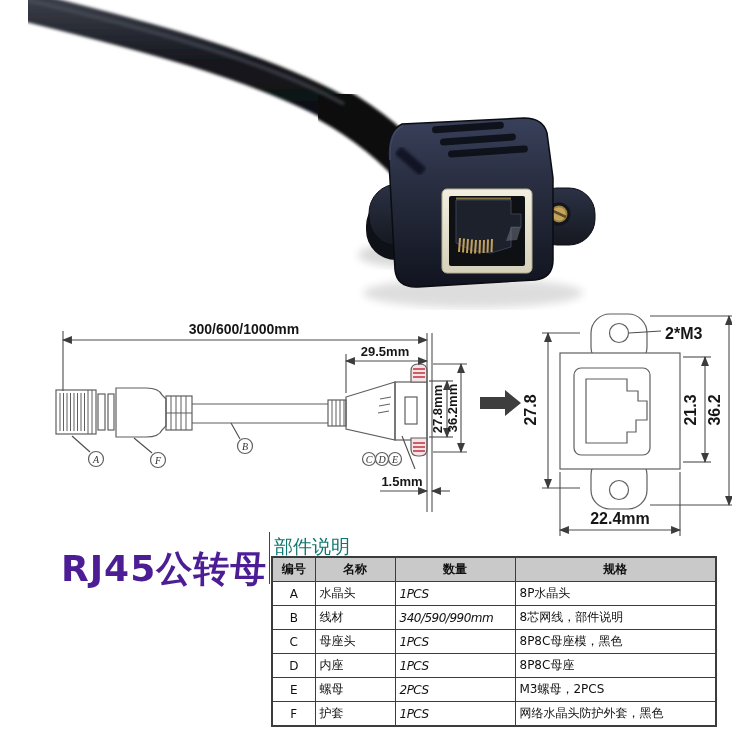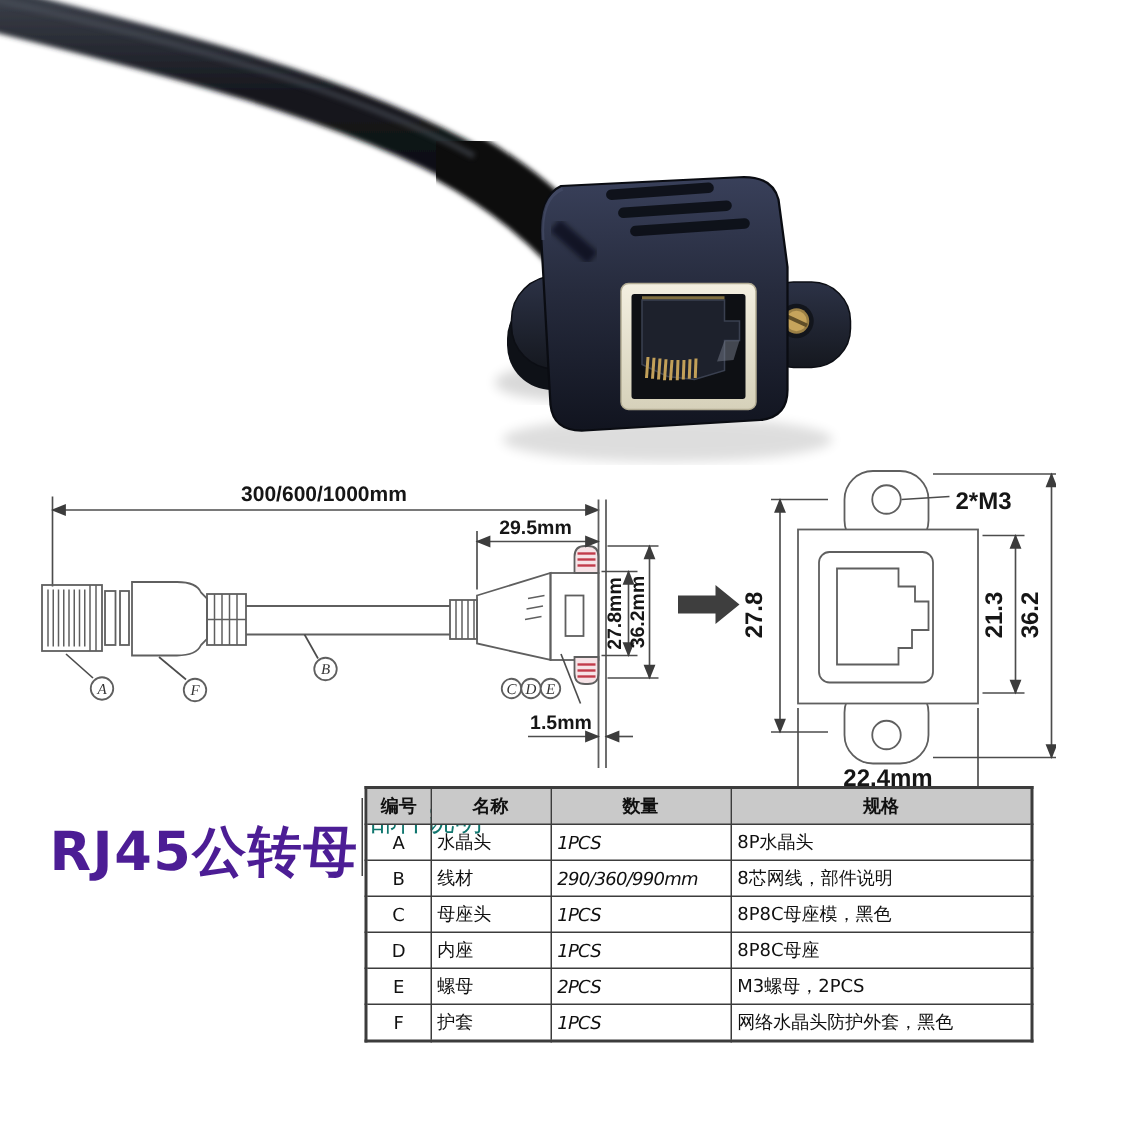--- a/index.html
+++ b/index.html
@@ -1,38 +1,38 @@
 <!DOCTYPE html>
 <html><head>
 <meta charset="utf-8">
 <style>
   html,body{margin:0;padding:0;background:#fff;}
   .stage{position:relative;width:704px;height:750px;background:#fff;overflow:hidden;
-         font-family:"Liberation Sans","DejaVu Sans",sans-serif;}
+         font-family:"Liberation Sans","DejaVu Sans",sans-serif;margin-left:28px;}
   .layer{position:absolute;left:0;}
   
   .dimtxt{font-family:"Liberation Sans","DejaVu Sans",sans-serif;font-weight:bold;
           fill:#161616;font-size:14px;}
   .dimsm{font-size:13px;}
   .dimlg{font-size:16px;}
   .circtxt{font-family:"Liberation Serif","DejaVu Serif",serif;font-style:italic;
            font-size:10px;fill:#333;font-weight:normal;}
   .ln{stroke:#5f5f5f;stroke-width:1.2;fill:none;}
   .lnw{stroke:#5f5f5f;stroke-width:1.2;fill:#fff;}
   .dl{stroke:#4c4c4c;stroke-width:1.1;fill:none;}
   .hatch{stroke:#c23b4a;stroke-width:1.6;}
   
   .title{position:absolute;left:33px;top:544px;color:#4c1d95;font-weight:900;
          font-size:36px;line-height:50px;letter-spacing:1px;
          font-family:"DejaVu Sans","Liberation Sans",sans-serif;}
   
   .caption{position:absolute;left:246px;top:534px;font-size:19px;color:#0f766e;
            font-family:"DejaVu Sans","Liberation Sans",sans-serif;}
   .vbar{position:absolute;left:241px;top:532px;width:1px;height:52px;background:#444;}
-  table.parts{position:absolute;left:243px;top:524px;border-collapse:collapse;
+  table.parts{position:absolute;left:243px;top:556px;border-collapse:collapse;
               table-layout:fixed;width:444px;border:2px solid #3c3c3c;}
   table.parts th,table.parts td{border:1px solid #3c3c3c;font-size:12px;color:#101010;
               padding:1px 4px;height:21px;overflow:hidden;white-space:nowrap;
               font-family:"DejaVu Sans","Liberation Sans",sans-serif;}
   table.parts th{background:#c9c9c9;font-weight:600;text-align:center;}
   td.cid{text-align:center;font-family:"DejaVu Sans Mono","Liberation Mono",monospace;}
   td.cqty{font-family:"DejaVu Sans Mono","Liberation Mono",monospace;letter-spacing:-0.5px;font-style:italic;}
 </style>
 </head>
 <body>
@@ -328,21 +328,21 @@
     <tbody>
       <tr>
         <td class="cid">A</td>
         <td>水晶头</td>
         <td class="cqty">1PCS</td>
         <td>8P水晶头</td>
       </tr>
       <tr>
         <td class="cid">B</td>
         <td>线材</td>
-        <td class="cqty">290/360/990mm</td>
+        <td class="cqty">340/590/990mm</td>
         <td>8芯网线，部件说明</td>
       </tr>
       <tr>
         <td class="cid">C</td>
         <td>母座头</td>
         <td class="cqty">1PCS</td>
         <td>8P8C母座模，黑色</td>
       </tr>
       <tr>
         <td class="cid">D</td>

